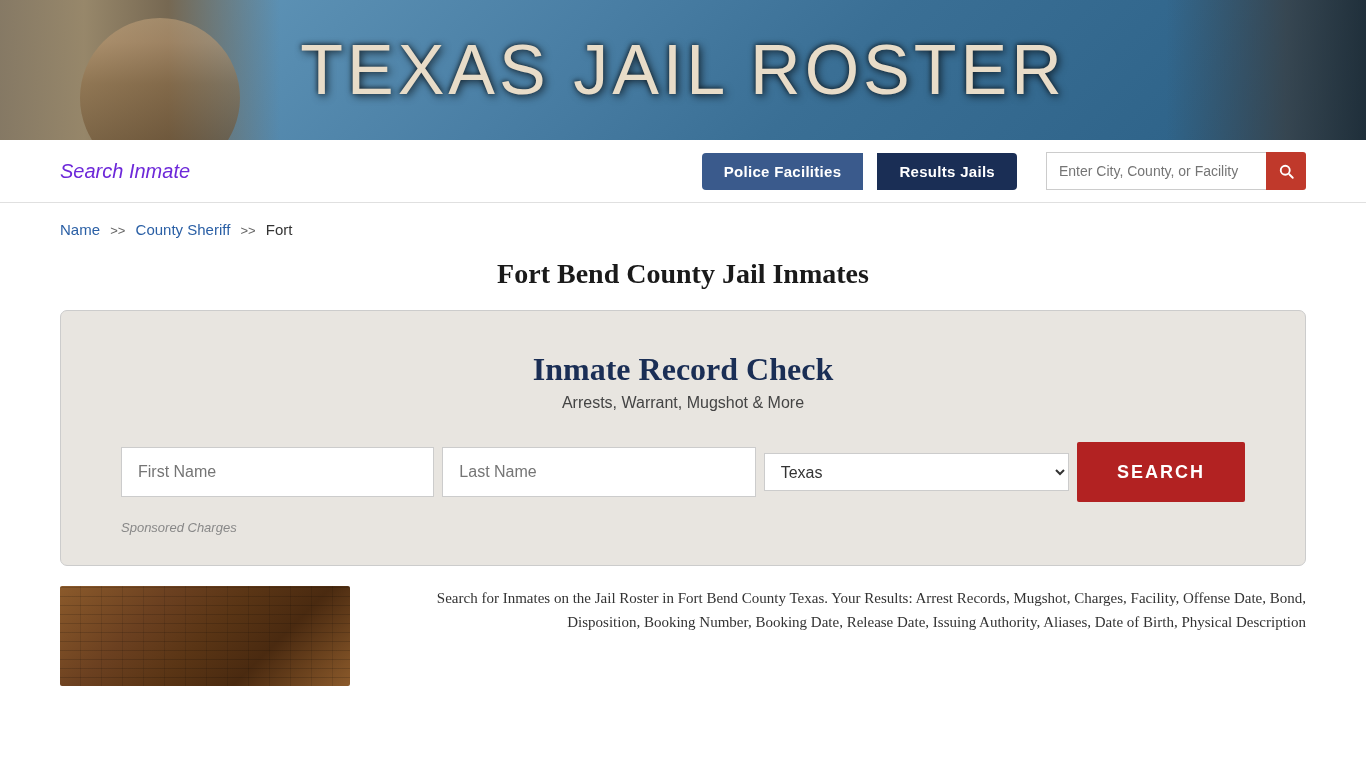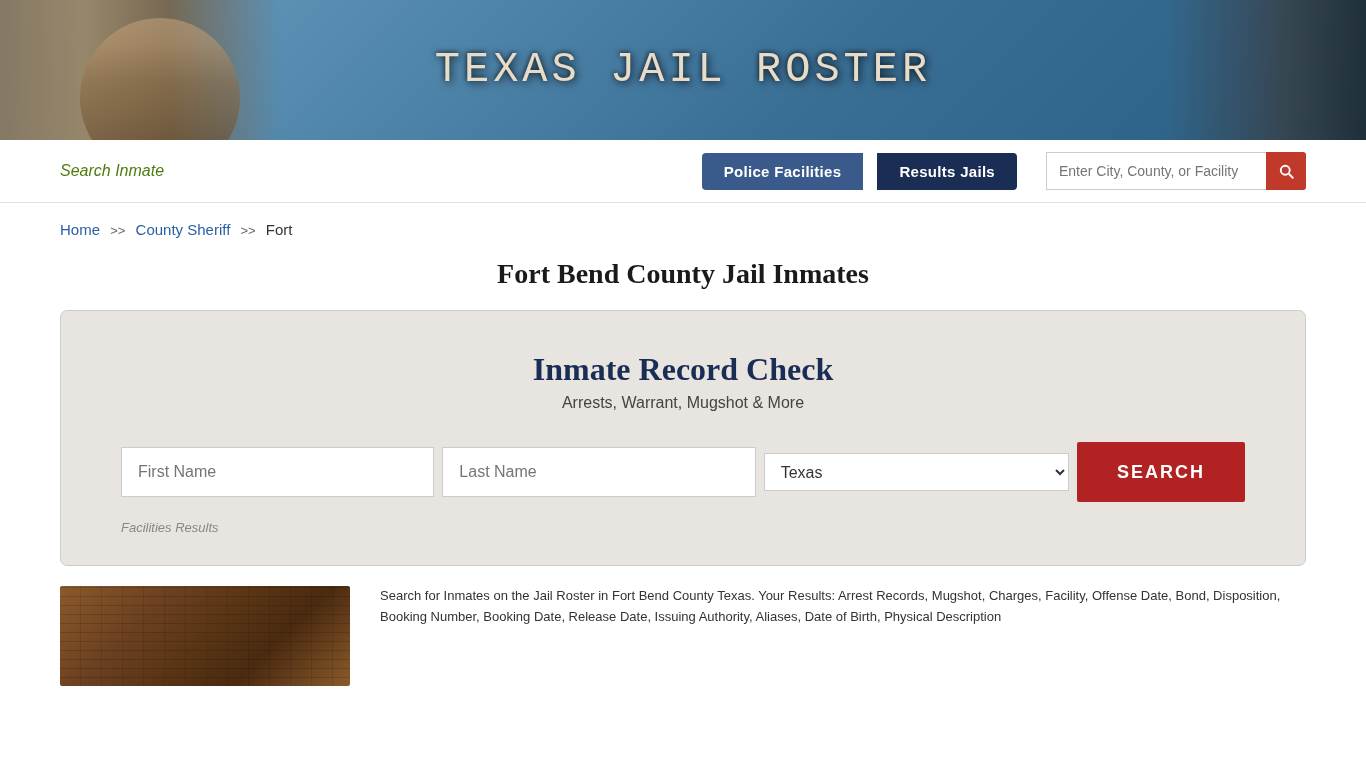--- a/index.html
+++ b/index.html
@@ -26,22 +26,22 @@
     }
     .header-banner::after {
       content: '';
       position: absolute;
       right: 0; top: 0; bottom: 0;
       width: 200px;
       background: linear-gradient(to left, #1a1a1a 0%, #3a3a3a 40%, transparent 100%);
       opacity: 0.7;
     }
     .banner-title {
-      font-family: Liberation Mono, monospace;
-      font-size: 42px;
+      font-family: Liberation Sans, sans-serif;
+      font-size: 70px;
       font-weight: normal;
       color: #e8dcc8;
       letter-spacing: 4px;
       text-shadow: 2px 2px 8px rgba(0,0,0,0.7), -1px -1px 4px rgba(0,0,0,0.5);
       position: relative;
       z-index: 1;
       text-transform: uppercase;
     }
     .banner-dome {
       position: absolute;
@@ -59,22 +59,22 @@
       width: 100%;
       padding: 12px 60px;
       display: flex;
       align-items: center;
       justify-content: space-between;
       background: #fff;
       border-bottom: 1px solid #e0e0e0;
     }
     .nav-left {
       font-family: Arial, sans-serif;
-      font-size: 16px;
-      color: #4d7c0f;
+      font-size: 20px;
+      color: #6d28d9;
       font-style: italic;
     }
     .nav-right {
       display: flex;
       align-items: center;
       gap: 14px;
     }
     .nav-btn {
       padding: 10px 22px;
       font-size: 15px;
@@ -251,24 +251,25 @@
     }
     .bottom-image::before {
       content: '';
       position: absolute;
       inset: 0;
       background: repeating-linear-gradient(0deg, transparent, transparent 8px, rgba(0,0,0,0.15) 8px, rgba(0,0,0,0.15) 9px),
                   repeating-linear-gradient(90deg, transparent, transparent 20px, rgba(0,0,0,0.1) 20px, rgba(0,0,0,0.1) 21px);
     }
     .bottom-text {
       flex: 1;
-      font-family: Liberation Sans, sans-serif;
-      font-size: 13px;
+      font-family: Liberation Serif, serif;
+      font-size: 15px;
       color: #333;
       line-height: 1.6;
+      text-align: right;
     }
   </style>
 </head>
 <body>
 
 <div class="header-banner">
   <div class="banner-dome"></div>
   <span class="banner-title">Texas Jail Roster</span>
 </div>
 
@@ -282,37 +283,37 @@
       <button class="nav-search-btn">
         <svg viewBox="0 0 24 24" xmlns="http://www.w3.org/2000/svg">
           <path d="M21 21l-4.35-4.35M17 11A6 6 0 1 1 5 11a6 6 0 0 1 12 0z" stroke="#fff" stroke-width="2.5" fill="none" stroke-linecap="round"></path>
         </svg>
       </button>
     </div>
   </div>
 </div>
 
 <div class="breadcrumb">
-  <a href="#">Home</a>
+  <a href="#">Name</a>
   <span class="breadcrumb-sep">&gt;&gt;</span>
   <a href="#">County Sheriff</a>
   <span class="breadcrumb-sep">&gt;&gt;</span>
   <span class="breadcrumb-current">Fort</span>
 </div>
 
 <h1 class="page-title">Fort Bend County Jail Inmates</h1>
 
 <div class="record-check-box">
   <div class="record-check-title">Inmate Record Check</div>
   <div class="record-check-subtitle">Arrests, Warrant, Mugshot &amp; More</div>
   <div class="search-form-row">
     <input class="search-input" type="text" placeholder="First Name" style="">
     <input class="search-input" type="text" placeholder="Last Name" style="">
     <select class="search-select" id="state-select"><option value="Alabama">Alabama</option><option value="Alaska">Alaska</option><option value="Arizona">Arizona</option><option value="Arkansas">Arkansas</option><option value="California">California</option><option value="Colorado">Colorado</option><option value="Connecticut">Connecticut</option><option value="Delaware">Delaware</option><option value="Florida">Florida</option><option value="Georgia">Georgia</option><option value="Hawaii">Hawaii</option><option value="Idaho">Idaho</option><option value="Illinois">Illinois</option><option value="Indiana">Indiana</option><option value="Iowa">Iowa</option><option value="Kansas">Kansas</option><option value="Kentucky">Kentucky</option><option value="Louisiana">Louisiana</option><option value="Maine">Maine</option><option value="Maryland">Maryland</option><option value="Massachusetts">Massachusetts</option><option value="Michigan">Michigan</option><option value="Minnesota">Minnesota</option><option value="Mississippi">Mississippi</option><option value="Missouri">Missouri</option><option value="Montana">Montana</option><option value="Nebraska">Nebraska</option><option value="Nevada">Nevada</option><option value="New Hampshire">New Hampshire</option><option value="New Jersey">New Jersey</option><option value="New Mexico">New Mexico</option><option value="New York">New York</option><option value="North Carolina">North Carolina</option><option value="North Dakota">North Dakota</option><option value="Ohio">Ohio</option><option value="Oklahoma">Oklahoma</option><option value="Oregon">Oregon</option><option value="Pennsylvania">Pennsylvania</option><option value="Rhode Island">Rhode Island</option><option value="South Carolina">South Carolina</option><option value="South Dakota">South Dakota</option><option value="Tennessee">Tennessee</option><option value="Texas" selected="">Texas</option><option value="Utah">Utah</option><option value="Vermont">Vermont</option><option value="Virginia">Virginia</option><option value="Washington">Washington</option><option value="West Virginia">West Virginia</option><option value="Wisconsin">Wisconsin</option><option value="Wyoming">Wyoming</option></select>
     <button class="search-submit-btn">SEARCH</button>
   </div>
-  <div class="sponsored-label">Facilities Results</div>
+  <div class="sponsored-label">Sponsored Charges</div>
 </div>
 
 <div class="bottom-section">
   <div class="bottom-image"></div>
   <div class="bottom-text">Search for Inmates on the Jail Roster in Fort Bend County Texas. Your Results: Arrest Records, Mugshot, Charges, Facility, Offense Date, Bond, Disposition, Booking Number, Booking Date, Release Date, Issuing Authority, Aliases, Date of Birth, Physical Description</div>
 </div>
 
 </body></html>

